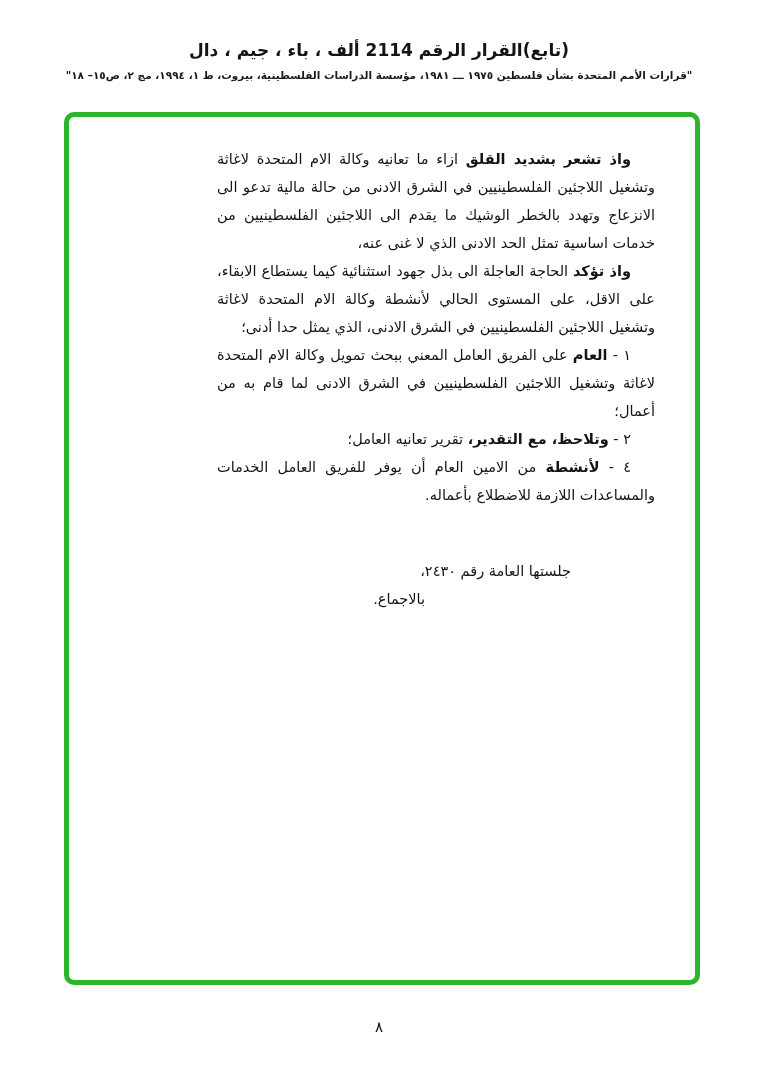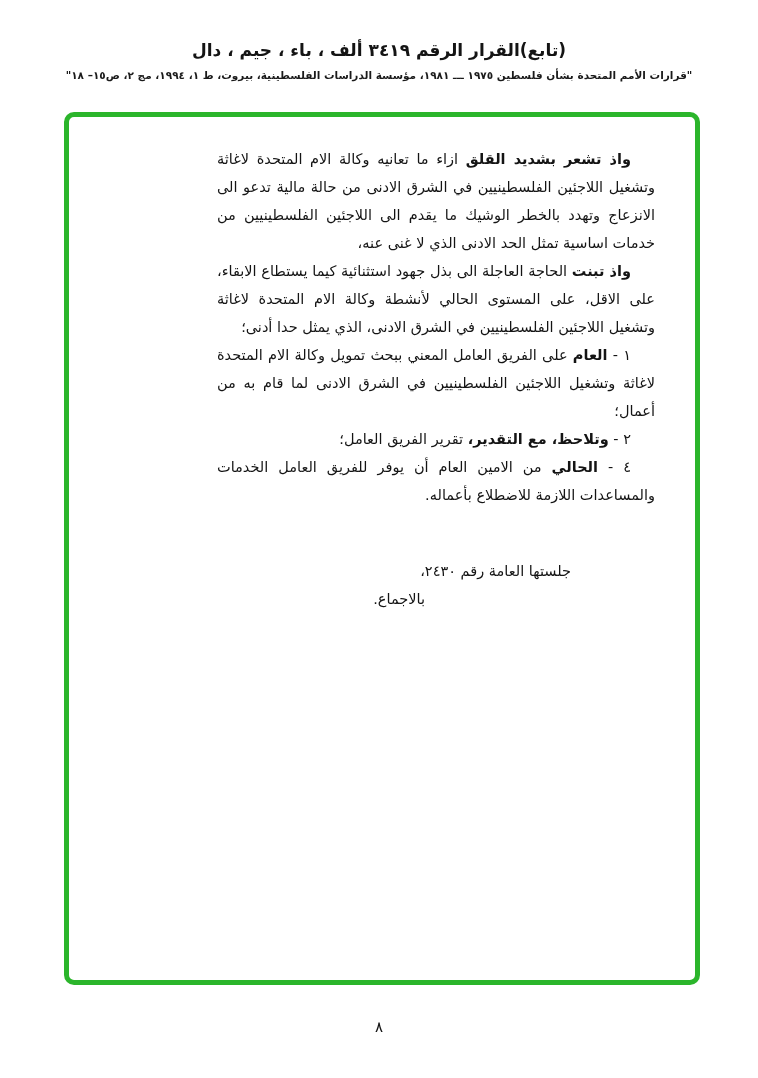--- a/index.html
+++ b/index.html
@@ -66,37 +66,37 @@
     right: 0;
     text-align: center;
     font-size: 15px;
     color: #141414;
   }
 </style>
 </head>
 <body>
 
 <header class="page-header">
-  <div class="doc-title">(تابع)القرار الرقم  ٣٤١٩ ألف ، باء ، جيم ، دال</div>
+  <div class="doc-title">(تابع)القرار الرقم  2114 ألف ، باء ، جيم ، دال</div>
   <div class="doc-source">"قرارات الأمم المتحدة بشأن فلسطين ١٩٧٥ ـــ ١٩٨١، مؤسسة الدراسات الفلسطينية، بيروت، ط ١، ١٩٩٤، مج ٢، ص١٥– ١٨"</div>
 </header>
 
 <div class="green-box">
   <div class="text-col">
 
     <p class="para"><span class="num"></span><span class="lead">واذ تشعر بشديد القلق</span><span> ازاء ما تعانيه وكالة الام المتحدة لاغاثة وتشغيل اللاجئين الفلسطينيين في الشرق الادنى من حالة مالية تدعو الى الانزعاج وتهدد بالخطر الوشيك ما يقدم الى اللاجئين الفلسطينيين من خدمات اساسية تمثل الحد الادنى الذي لا غنى عنه،</span></p>
 
-    <p class="para"><span class="num"></span><span class="lead">واذ تبنت</span><span> الحاجة العاجلة الى بذل جهود استثنائية كيما يستطاع الابقاء، على الاقل، على المستوى الحالي لأنشطة وكالة الام المتحدة لاغاثة وتشغيل اللاجئين الفلسطينيين في الشرق الادنى، الذي يمثل حدا أدنى؛</span></p>
+    <p class="para"><span class="num"></span><span class="lead">واذ تؤكد</span><span> الحاجة العاجلة الى بذل جهود استثنائية كيما يستطاع الابقاء، على الاقل، على المستوى الحالي لأنشطة وكالة الام المتحدة لاغاثة وتشغيل اللاجئين الفلسطينيين في الشرق الادنى، الذي يمثل حدا أدنى؛</span></p>
 
     <p class="para"><span class="num">١ - </span><span class="lead">العام</span><span> على الفريق العامل المعني ببحث تمويل وكالة الام المتحدة لاغاثة وتشغيل اللاجئين الفلسطينيين في الشرق الادنى لما قام به من أعمال؛</span></p>
 
-    <p class="para"><span class="num">٢ - </span><span class="lead">وتلاحظ، مع التقدير،</span><span> تقرير الفريق العامل؛</span></p>
+    <p class="para"><span class="num">٢ - </span><span class="lead">وتلاحظ، مع التقدير،</span><span> تقرير تعانيه العامل؛</span></p>
 
 
-    <p class="para"><span class="num">٤ - </span><span class="lead">الحالي</span><span> من الامين العام أن يوفر للفريق العامل الخدمات والمساعدات اللازمة للاضطلاع بأعماله.</span></p>
+    <p class="para"><span class="num">٤ - </span><span class="lead">لأنشطة</span><span> من الامين العام أن يوفر للفريق العامل الخدمات والمساعدات اللازمة للاضطلاع بأعماله.</span></p>
 
     <div class="closing">
       <span class="line line-1">جلستها العامة رقم ٢٤٣٠،</span>
       <span class="line line-2">بالاجماع.</span>
     </div>
 
   </div>
 </div>
 
 <footer class="page-number">٨</footer>

